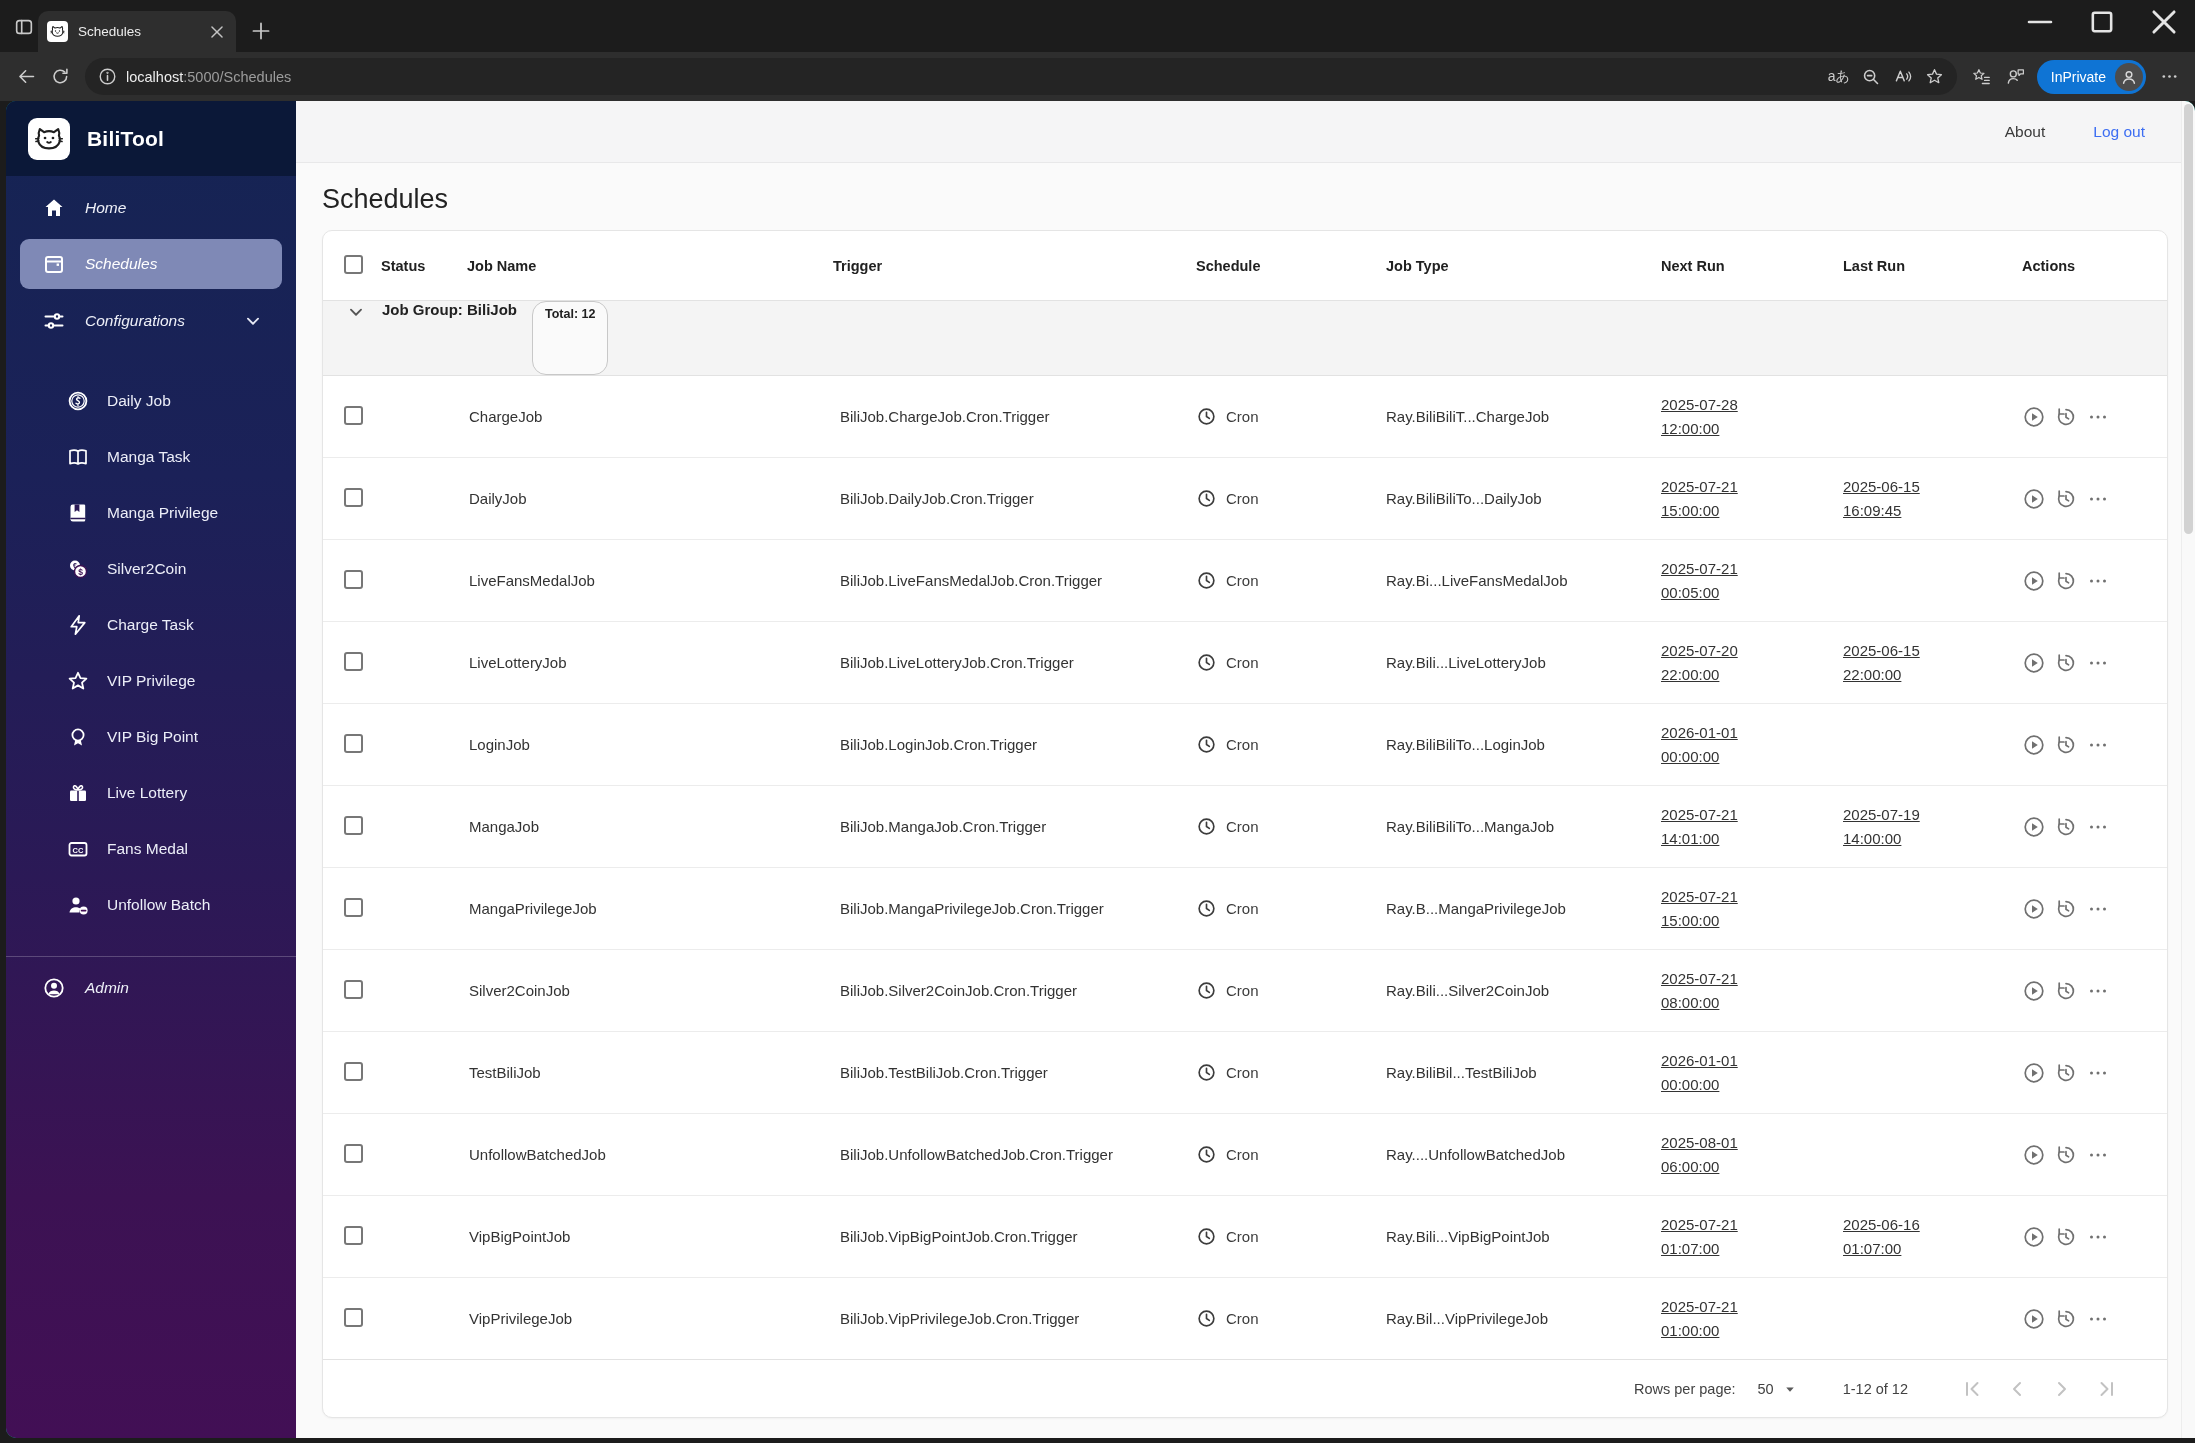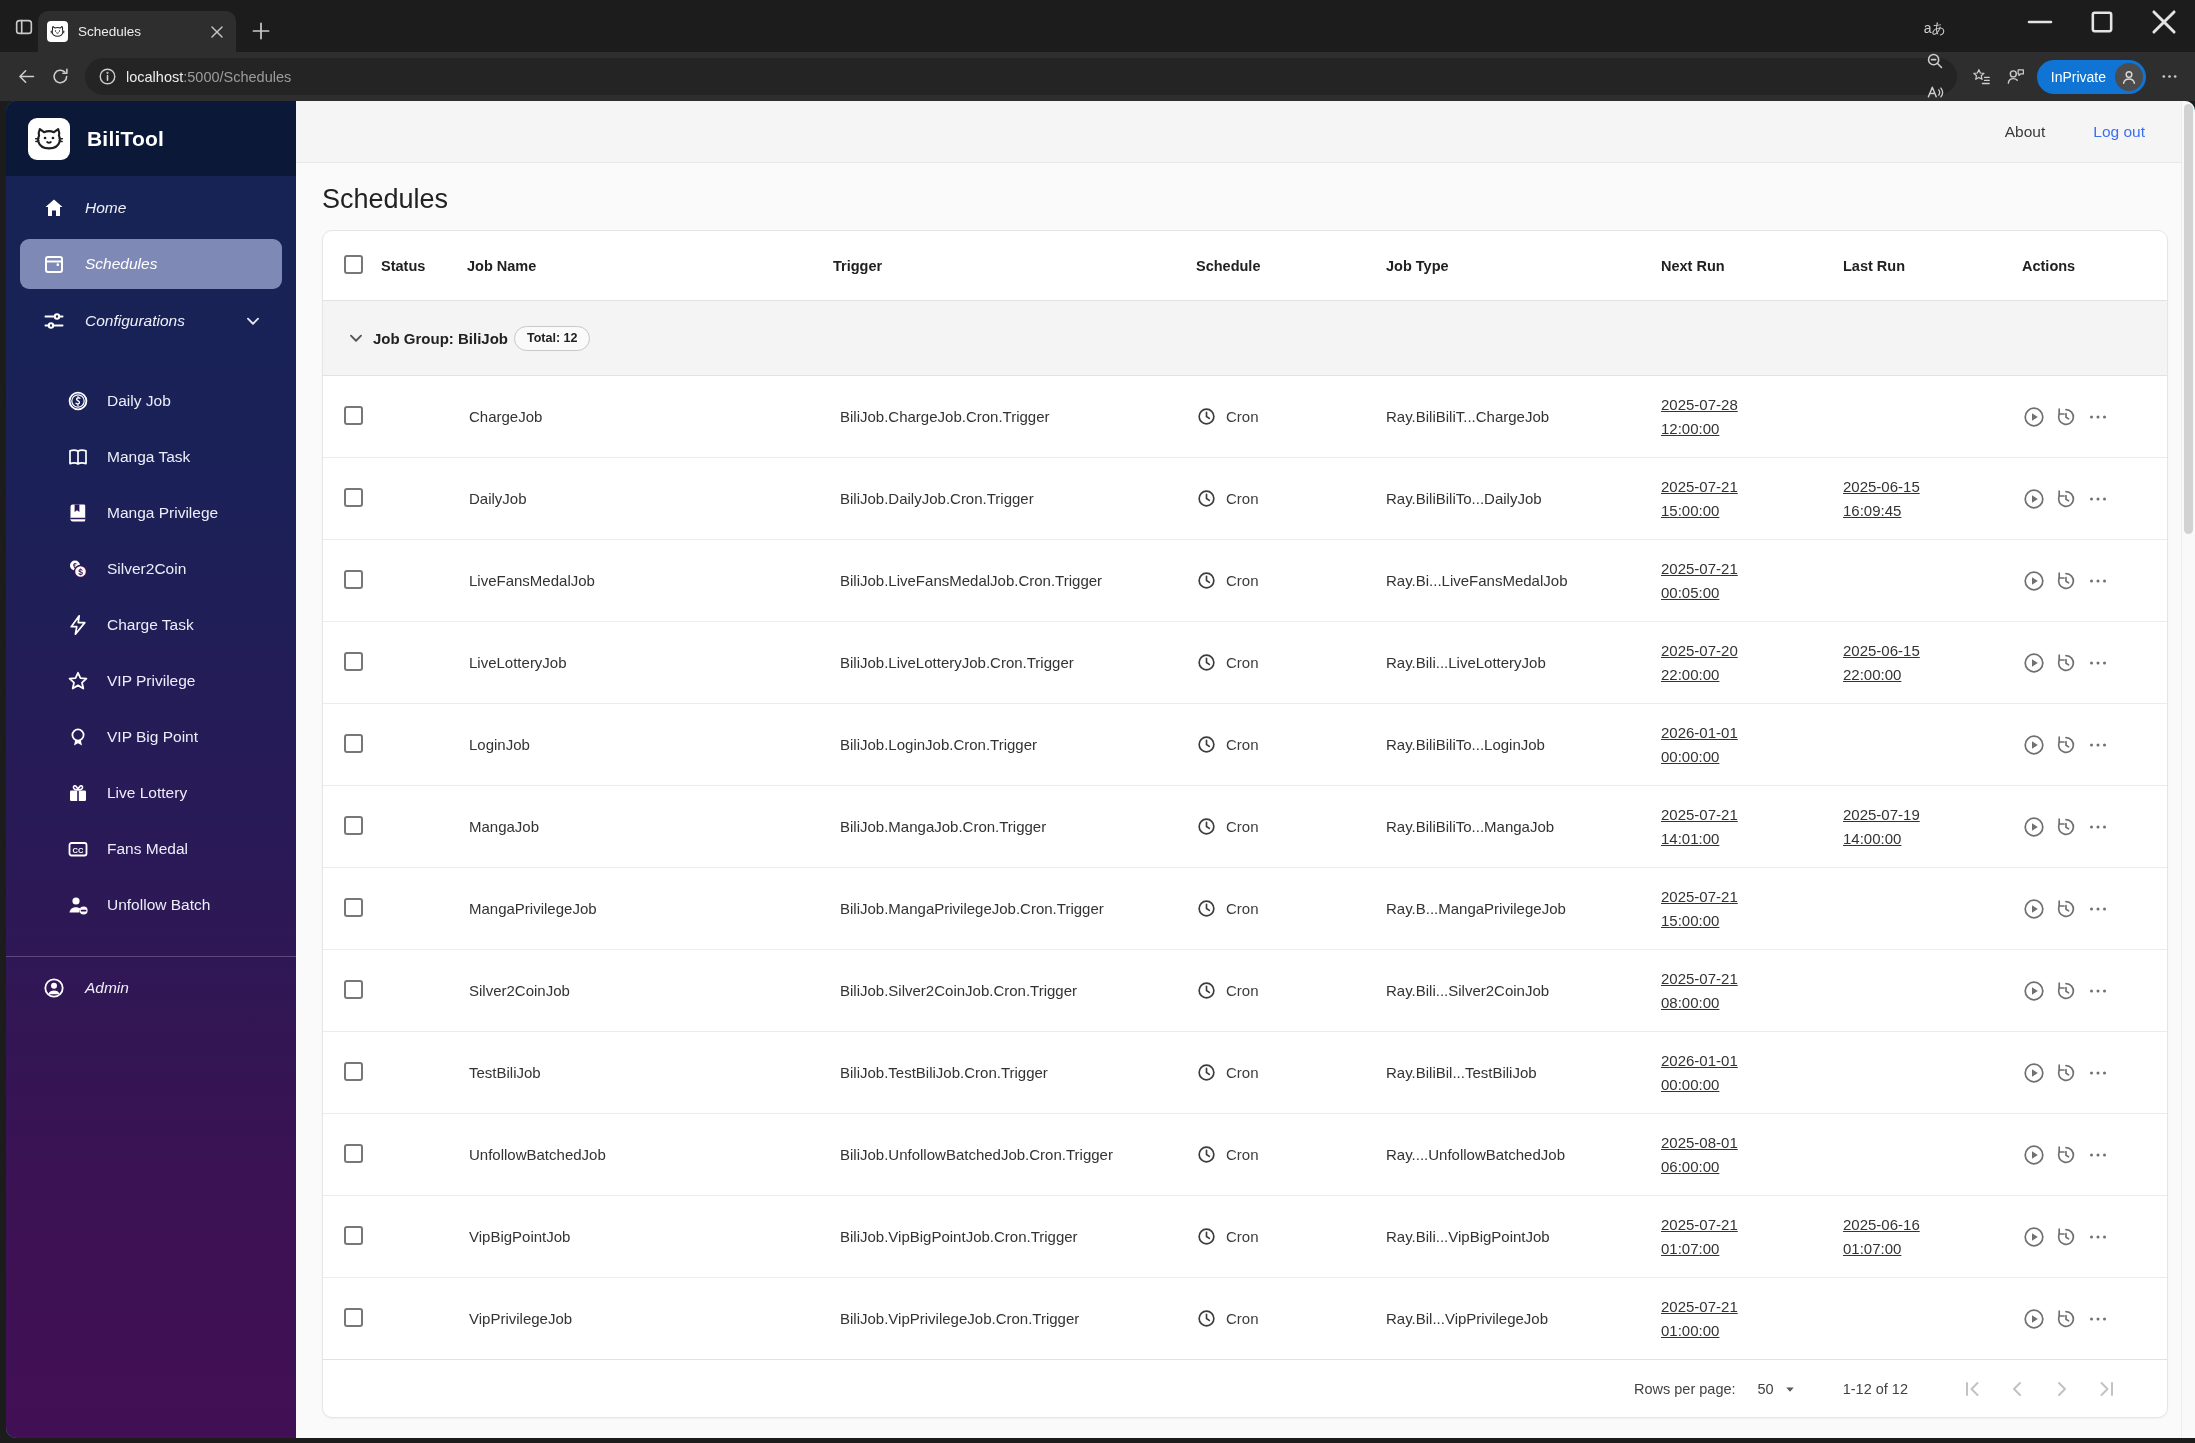--- a/index.html
+++ b/index.html
@@ -22,21 +22,21 @@
 
   .toolbar { position:absolute; top:52px; left:0; right:0; height:49px; background:#2e2e2e;
              display:flex; align-items:center; padding:0 9px; }
   .tb-icon { width:34px; height:34px; display:grid; place-items:center; color:#cdcdcd; border-radius:6px; flex:none; }
   .tb-icon svg { width:21px; height:21px; }
   .url-pill { flex:1; height:37px; background:#242424; border-radius:19px; display:flex; align-items:center;
               padding:0 6px 0 10px; margin:0 8px; min-width:0; }
   .url-text { font-size:14.5px; margin-left:7px; white-space:nowrap; }
   .url-host { color:#ededed; }
   .url-path { color:#9c9c9c; }
-  .pill-icons { margin-left:auto; display:flex; align-items:center;flex-direction:column; }
+  .pill-icons { margin-left:auto; display:flex; align-items:center; }
   .pill-icons .tb-icon { width:32px; height:32px; }
   .translate-glyph { font-size:14px; color:#cdcdcd; letter-spacing:0; }
   .inprivate { height:34px; background:#0f74d4; border-radius:17px; display:flex; align-items:center;
                padding:0 3px 0 14px; gap:9px; margin:0 6px 0 4px; flex:none; }
   .inprivate-label { color:#ffffff; font-size:14px; }
   .avatar { width:28px; height:28px; border-radius:50%; background:#4c4c4c; display:grid; place-items:center; color:#d9d9d9; }
   .avatar svg { width:20px; height:20px; }
 
   
   .app { position:absolute; top:101px; left:6px; right:0; bottom:5px; background:#14b8a6;
@@ -66,22 +66,22 @@
             display:flex; align-items:center; justify-content:flex-end; gap:48px; padding-right:36px; }
   .about-link { color:#3a3a3a; font-size:15.5px; }
   .logout-link { color:#3d6ef2; font-size:15.5px; }
   .page-title { font-size:27px; font-weight:400; color:#222; margin:21px 0 0 26px; }
 
   .card { margin:15px 13px 0 26px; background:#fff; border:1px solid #e5e5e5; border-radius:10px; overflow:hidden;
           box-shadow:0 1px 2px rgba(0,0,0,.04); }
   .grid-cols { display:grid; grid-template-columns:58px 86px 366px 363px 190px 275px 182px 163px 1fr; align-items:center; }
   .thead { height:70px; border-bottom:1px solid #e2e2e2; font-size:14.5px; font-weight:bold; color:#212121; }
   .checkbox { width:19px; height:19px; border:2px solid #777; border-radius:3px; display:inline-block; margin-left:21px; background:#fff; }
-  .group-row { height:75px; background:#f4f4f4; border-bottom:1px solid #e2e2e2; display:flex; align-items:center;
-               padding-left:22px; gap:6px; }
+  .group-row { height:75px; background:#f4f4f4; border-bottom:1px solid #e2e2e2; display:flex; 
+               padding-left:22px; gap:15px; }
   .group-chevron { width:22px; height:22px; color:#555; }
   .group-label { font-size:15px; font-weight:bold; color:#212121; }
   .group-pill { border:1px solid #c8c8c8; border-radius:14px; padding:4.5px 12px; font-size:12.5px; font-weight:bold; color:#212121; background:#fafafa; }
 
   .trow { height:82px; border-bottom:1px solid #ececec; font-size:15px; color:#333; }
   .trow:last-of-type { border-bottom:1px solid #e2e2e2; }
   .status-dot { width:21px; height:21px; border-radius:50%; background:#46a546; margin-left:24px; }
   .c-name { padding-left:2px; }
   .c-trigger { padding-left:7px; }
   .c-sched { display:flex; align-items:center; gap:9px; color:#3c3c3c; }

